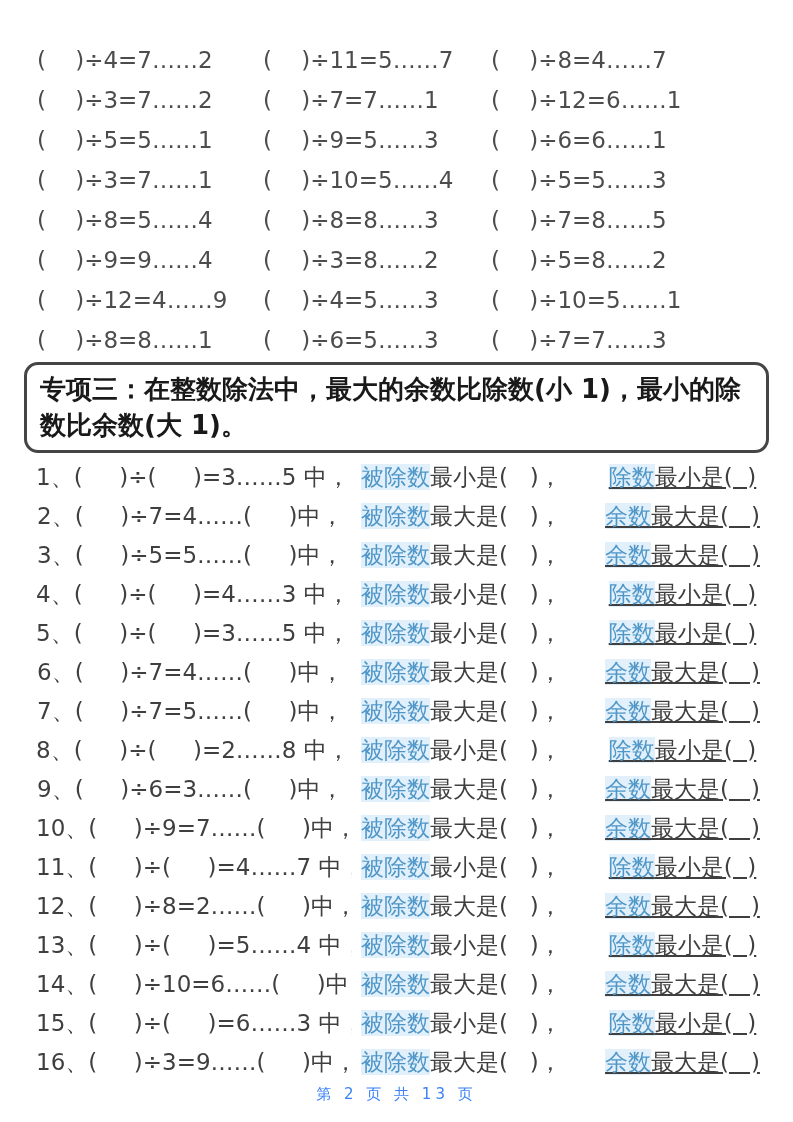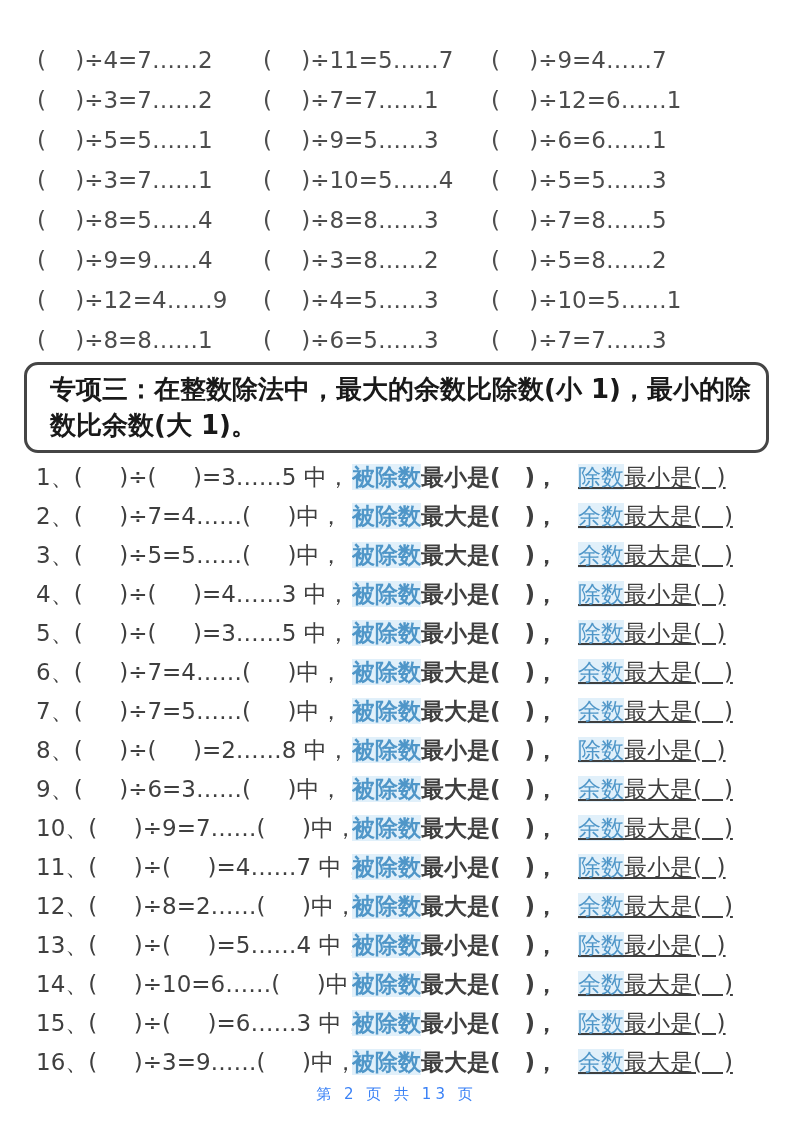--- a/index.html
+++ b/index.html
@@ -29,39 +29,40 @@
     line-height:40px;
     font-size:23px;
     color:var(--eq);
     white-space:pre;
   }
   
   .section-box{
     margin:2px 24px 0 24px;
     border:3px solid var(--border);
     border-radius:14px;
-    padding:6px 13px 7px 23px;
+    padding:6px 13px 7px 13px;
     font-size:26px;
     line-height:36px;
     font-weight:bold;
     color:#191919;
   }
   
   .problems{
     margin:5px 6px 0 36px;
+    text-align:center;
   }
   .problem-row{
     display:flex;
     height:39px;
     align-items:center;
     font-size:23px;
     white-space:pre;
   }
   .p-left{flex:0 0 316px;overflow:hidden;}
-  .p-mid{flex:0 0 226px;overflow:hidden;font-weight:bold;}
+  .p-mid{flex:0 0 226px;overflow:hidden;}
   .p-right{flex:1 1 auto;overflow:hidden;text-decoration:underline;}
   .term{
     color:var(--blue);
     background:var(--blue-bg);
   }
   
   .footer{
     margin-top:3px;
     text-align:center;
     font-size:15px;
@@ -70,21 +71,21 @@
   }
 </style>
 </head>
 <body>
 
 <div class="grid-section" id="grid">
   <div class="grid-cell">(    )÷4=7……2</div>
 
   <div class="grid-cell">(    )÷11=5……7</div>
 
-  <div class="grid-cell">(    )÷9=4……7</div>
+  <div class="grid-cell">(    )÷8=4……7</div>
 
   <div class="grid-cell">(    )÷3=7……2</div>
 
   <div class="grid-cell">(    )÷7=7……1</div>
 
   <div class="grid-cell">(    )÷12=6……1</div>
 
   <div class="grid-cell">(    )÷5=5……1</div>
 
   <div class="grid-cell">(    )÷9=5……3</div>

